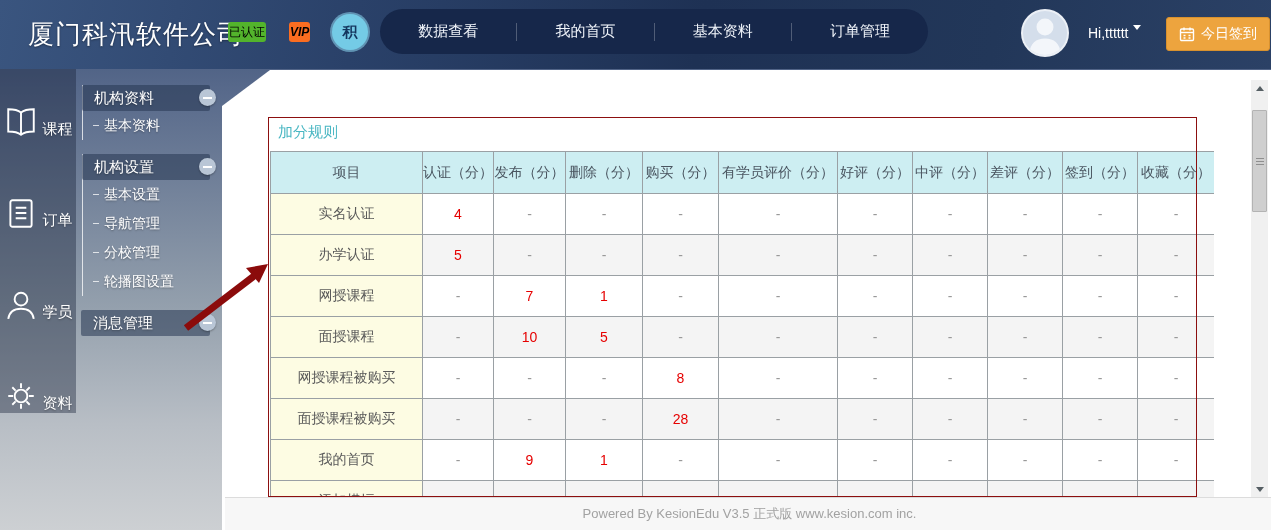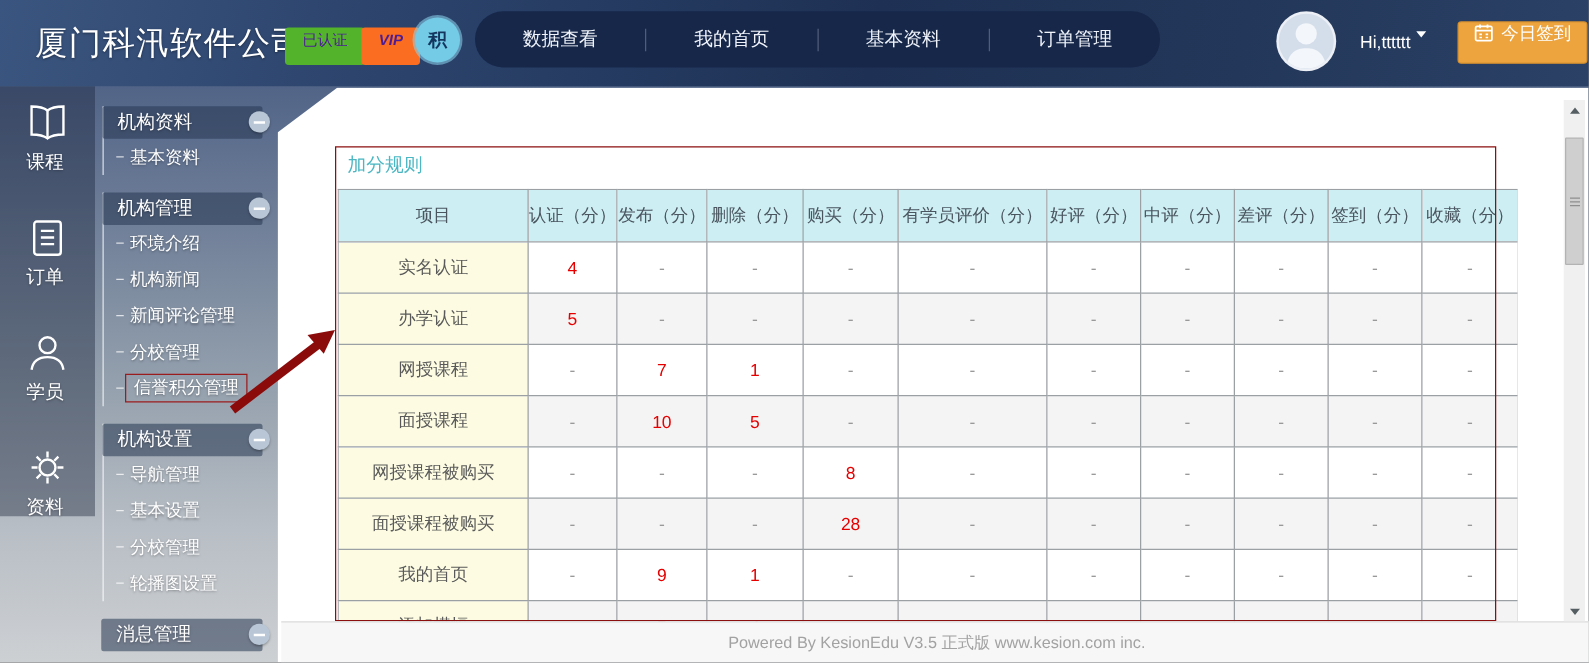--- a/index.html
+++ b/index.html
@@ -9,21 +9,21 @@
     position:relative; width:1271px; height:530px; overflow:hidden;
     background:linear-gradient(180deg,#3d5378 0%,#56688a 16%,#76859c 38%,#94a0ad 58%,#b8bec5 80%,#cdd0d3 100%);
   }
 
   
   .topbar {
     position:absolute; left:0; top:0; width:1271px; height:69px; z-index:40;
     background:linear-gradient(100deg,#3a557f 0%,#2a4169 28%,#1e3154 55%,#223759 78%,#2b4166 100%);
   }
   .company { position:absolute; left:28px; top:17px; font-size:26px; font-weight:normal; color:#fff; letter-spacing:1px; text-shadow:0 1px 2px rgba(0,0,0,.4);}
-  .badge { position:absolute; top:22px; height:30px; line-height:21px; padding:0 14px; border-radius:3px; font-size:12px; color:#4c1d95; }
+  .badge { position:absolute; top:22px; height:20px; line-height:21px; padding:0 1px; border-radius:3px; font-size:12px; color:#000000; }
   .badge.verified { left:228px; background:#53b42c; }
   .badge.vip { left:289px; background:#fb6d20; font-weight:bold; font-style:italic; }
   .points-circle {
     position:absolute; left:332px; top:14px; width:36px; height:36px; border-radius:50%;
     background:#74cbe6; color:#14365e; font-size:15px; font-weight:bold;
     display:flex; align-items:center; justify-content:center;
     box-shadow:0 0 0 2px rgba(140,215,240,.55);
   }
   .nav-pill {
     position:absolute; left:380px; top:9px; width:548px; height:45px; border-radius:23px;
@@ -33,30 +33,30 @@
   .nav-sep { width:1px; height:18px; background:rgba(255,255,255,.25); }
   .avatar {
     position:absolute; left:1021px; top:9px; width:48px; height:48px; border-radius:50%;
     background:#d4deeb; border:2px solid rgba(255,255,255,.55); overflow:hidden;
   }
   .greeting { position:absolute; left:1088px; top:25px; color:#fff; font-size:14px; display:flex; gap:5px; cursor:pointer; }
   .caret-down { width:0; height:0; border-left:4px solid transparent; border-right:4px solid transparent; border-top:5px solid #fff; display:inline-block; }
   .signin-btn {
     position:absolute; left:1166px; top:17px; height:34px; padding:0 12px; border-radius:3px;
     background:#eda43e; border:1px solid #d8912e; color:#fff; font-size:14px;
-    display:flex; gap:6px; cursor:pointer;
+    display:flex; align-items:center; gap:6px; cursor:pointer;
   }
 
   
   .icon-rail {
     position:absolute; left:0; top:69px; width:76px; height:344px; z-index:10;
     background:rgba(22,33,54,.40);
     display:flex; flex-direction:column; align-items:center; padding-top:12px; gap:34px;
   }
-  .rail-item { display:flex; flex-direction:column; align-items:flex-start; gap:5px; height:58px; cursor:pointer; }
+  .rail-item { display:flex; flex-direction:row; align-items:flex-end; gap:5px; height:58px; cursor:pointer; }
   .rail-item .lbl { color:#fff; font-size:15px; text-shadow:0 1px 2px rgba(0,0,0,.35); }
 
   
   .side-menu { position:absolute; left:78px; top:85px; width:132px; z-index:10; }
   .side-group { margin-bottom:14px; border-left:1px solid rgba(255,255,255,.75); margin-left:4px; }
   .side-group.no-items { border-left:none; }
   .group-head {
     position:relative; height:26px; line-height:26px; padding-left:12px; margin-left:-1px;
     background:rgba(38,54,82,.55); color:#fff; font-size:15px; border-radius:2px; cursor:pointer;
     text-shadow:0 1px 2px rgba(0,0,0,.35);
@@ -321,49 +321,28 @@
       <div class="group-head">
         <span>机构资料</span>
         <span class="collapse-btn"></span>
       </div>
       <div class="side-item">
           <span class="it-label">基本资料</span>
         </div>
     </div>
     <div class="side-group">
       <div class="group-head">
-        <span>机构管理</span>
-        <span class="collapse-btn"></span>
-      </div>
-      <div class="side-item">
-          <span class="it-label">环境介绍</span>
-        </div>
-      <div class="side-item">
-          <span class="it-label">机构新闻</span>
-        </div>
-      <div class="side-item">
-          <span class="it-label">新闻评论管理</span>
-        </div>
-      <div class="side-item">
-          <span class="it-label">分校管理</span>
-        </div>
-      <div class="side-item">
-          <span class="it-label highlighted">信誉积分管理</span>
-        </div>
-    </div>
-    <div class="side-group">
-      <div class="group-head">
         <span>机构设置</span>
         <span class="collapse-btn"></span>
       </div>
       <div class="side-item">
+          <span class="it-label">基本设置</span>
+        </div>
+      <div class="side-item">
           <span class="it-label">导航管理</span>
-        </div>
-      <div class="side-item">
-          <span class="it-label">基本设置</span>
         </div>
       <div class="side-item">
           <span class="it-label">分校管理</span>
         </div>
       <div class="side-item">
           <span class="it-label">轮播图设置</span>
         </div>
     </div>
     <div class="side-group no-items">
       <div class="group-head">

